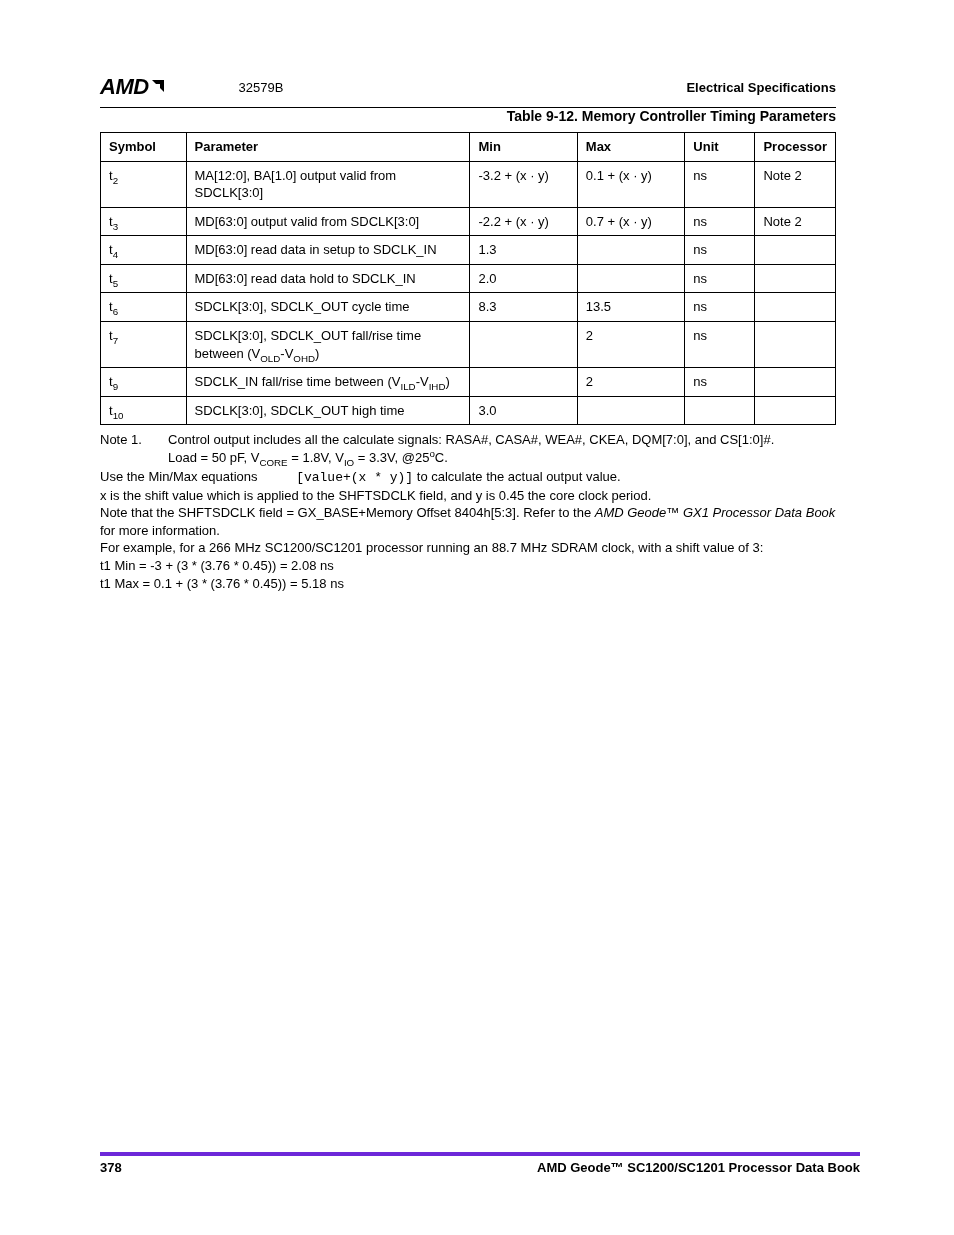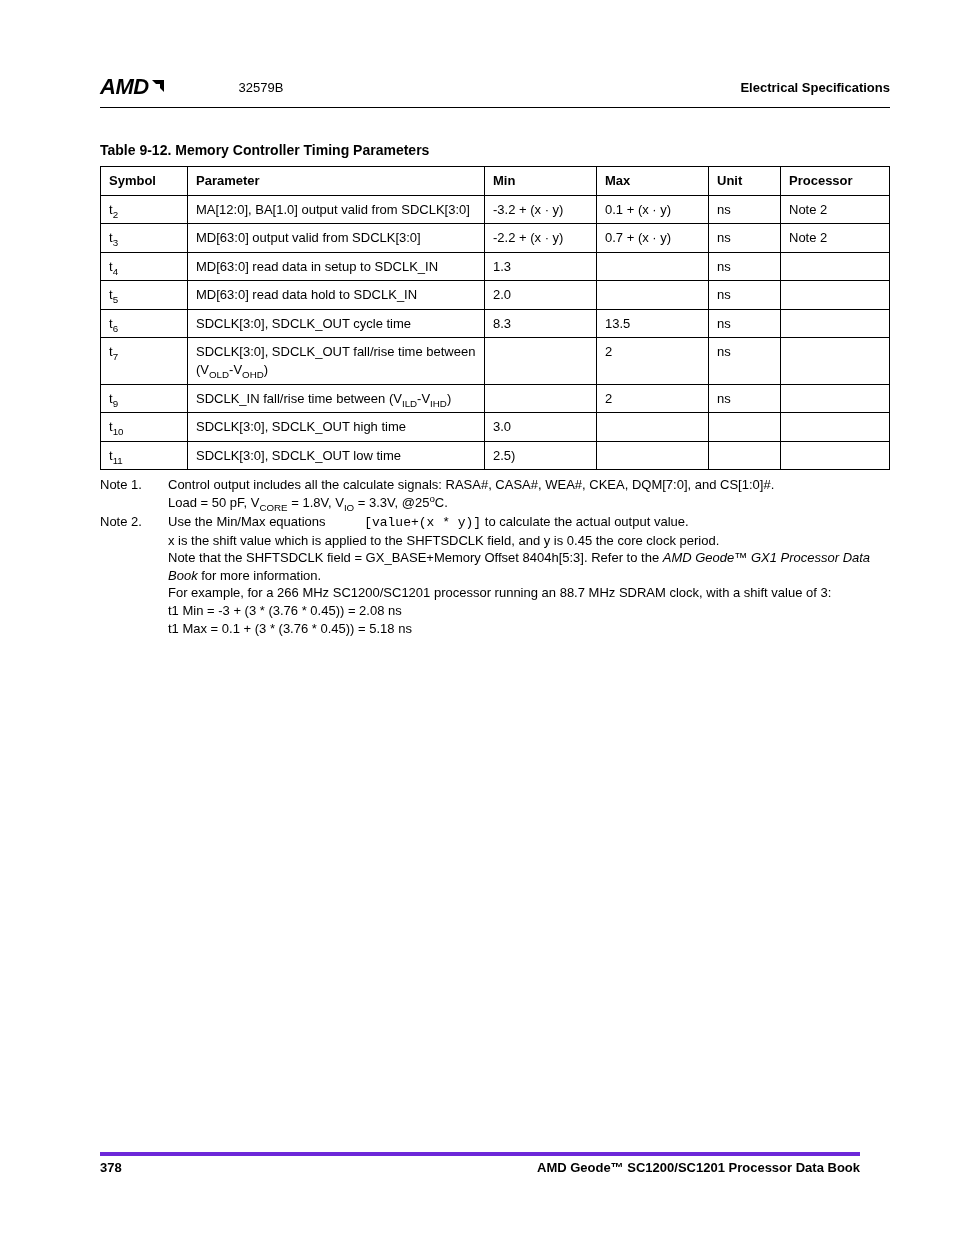--- a/index.html
+++ b/index.html
@@ -7,21 +7,21 @@
     padding: 0;
     background: #fff;
     font-family: Arial, Helvetica, sans-serif;
     color: #000;
     width: 954px;
     height: 1235px;
     box-sizing: border-box;
     position: relative;
   }
   .page {
-    padding: 74px 64px 60px 100px;
+    padding: 74px 118px 60px 100px;
     box-sizing: border-box;
     height: 100%;
     position: relative;
     border-radius: 27px;
   }
   .header-row {
     display: flex;
     align-items: center;
     justify-content: space-between;
     border-bottom: 1px solid #000;
@@ -45,24 +45,23 @@
     vertical-align: middle;
   }
   .doc-id {
     font-size: 13px;
   }
   .header-right {
     font-weight: bold;
     font-size: 13px;
   }
   .table-title {
-    text-align: left;
+    text-align: right;
     font-weight: bold;
     font-size: 14px;
-    margin-top: 34px;
     margin-bottom: 8px;
   }
   table.data {
     border-collapse: collapse;
     width: 100%;
     font-size: 13px;
   }
   table.data th, table.data td {
     border: 1px solid #000;
     padding: 5px 8px;
@@ -198,41 +197,32 @@
           <td></td>
         </tr>
         <tr>
           <td>t<sub>10</sub></td>
           <td>SDCLK[3:0], SDCLK_OUT high time</td>
           <td class="center">3.0</td>
           <td class="center"></td>
           <td class="center"></td>
           <td></td>
         </tr>
-        <tr>
-          <td>t<sub>11</sub></td>
-          <td>SDCLK[3:0], SDCLK_OUT low time</td>
-          <td class="center">2.5)</td>
-          <td class="center"></td>
-          <td class="center"></td>
-          <td></td>
-        </tr>
       </tbody>
   </table>
 
   <div class="notes">
     <div class="note-row">
       <div class="note-label">Note 1.</div>
       <div class="note-body">
         <span>Control output includes all the calculate signals: RASA#, CASA#, WEA#, CKEA, DQM[7:0], and CS[1:0]#.</span><br>
         <span>Load = 50 pF, V<sub>CORE</sub> = 1.8V, V<sub>IO</sub> = 3.3V, @25<sup>o</sup>C.</span>
       </div>
     </div>
     <div class="note-row">
-      <div class="note-label">Note 2.</div>
       <div class="note-body">
         <span>Use the Min/Max equations </span><span class="mono">[value+(x * y)]</span><span> to calculate the actual output value.</span><br>
         <span>x is the shift value which is applied to the SHFTSDCLK field, and y is 0.45 the core clock period.</span><br>
         <span>Note that the SHFTSDCLK field = GX_BASE+Memory Offset 8404h[5:3]. Refer to the </span><span class="italic">AMD Geode™ GX1 Processor Data Book</span><span> for more information.</span><br>
         <span>For example, for a 266 MHz SC1200/SC1201 processor running an 88.7 MHz SDRAM clock, with a shift value of 3:</span><br>
         <span>t1 Min = -3 + (3 * (3.76 * 0.45)) = 2.08 ns</span><br>
         <span>t1 Max = 0.1 + (3 * (3.76 * 0.45)) = 5.18 ns</span>
       </div>
     </div>
   </div>

